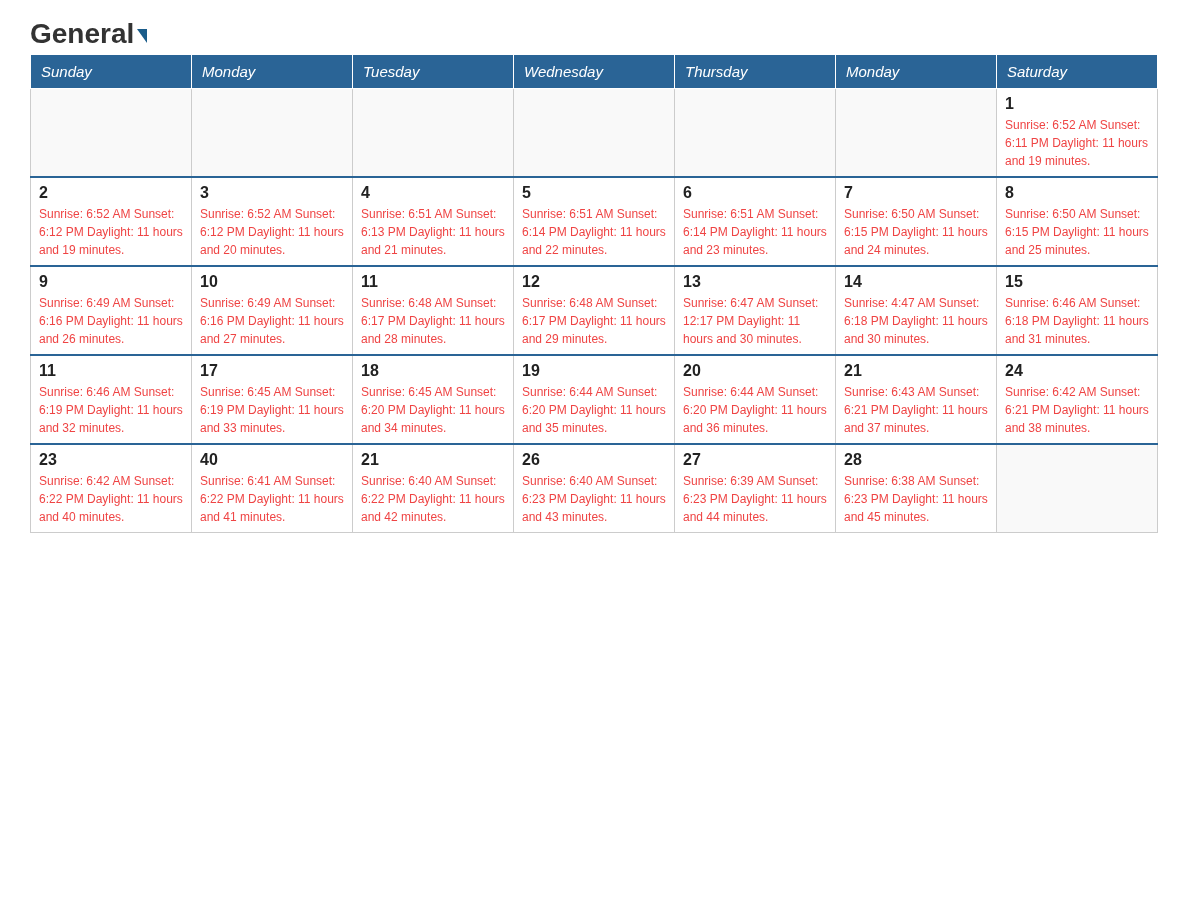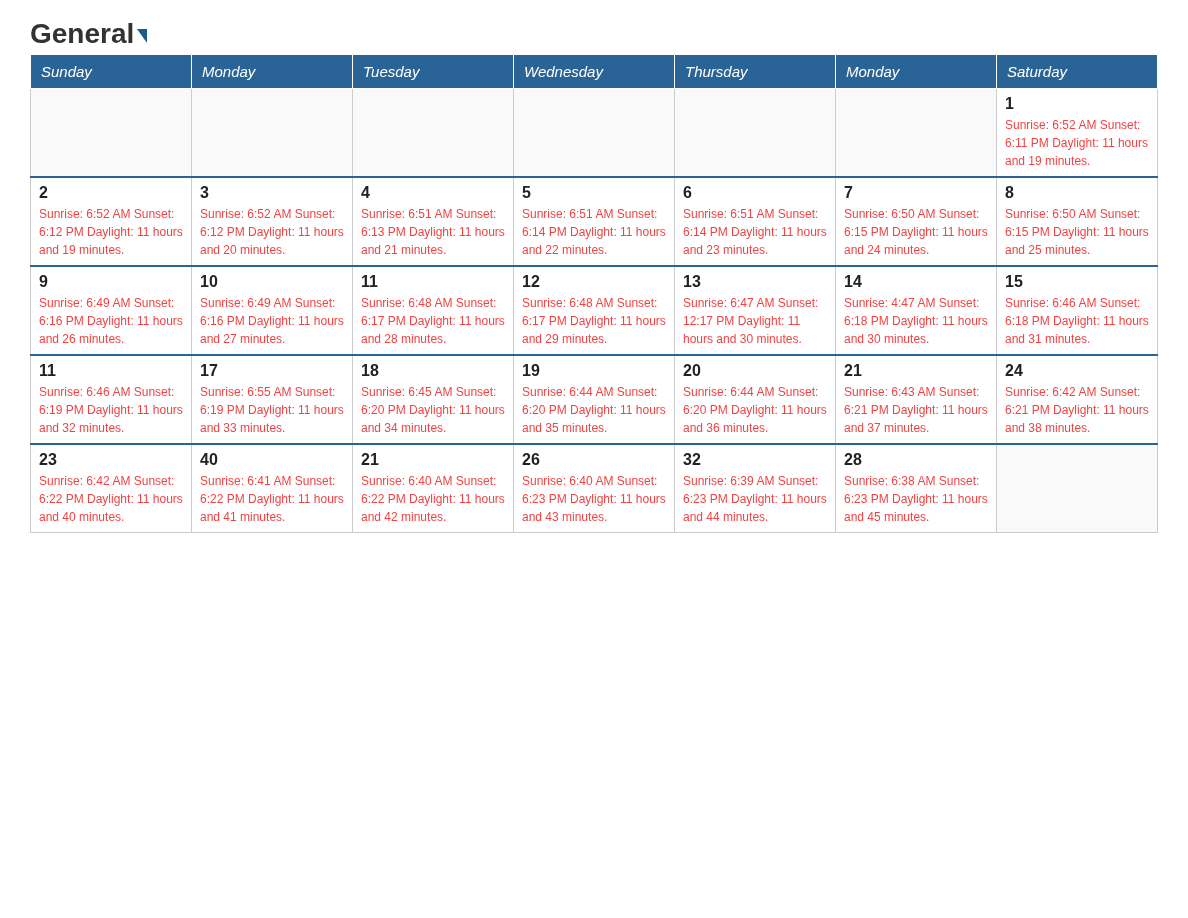--- a/index.html
+++ b/index.html
@@ -225,21 +225,21 @@
       </tr>
       <tr>
         <td>
           <span class="day-number">11</span>
           <div class="day-info">Sunrise: 6:46 AM
 Sunset: 6:19 PM
 Daylight: 11 hours and 32 minutes.</div>
         </td>
         <td>
           <span class="day-number">17</span>
-          <div class="day-info">Sunrise: 6:55 AM
+          <div class="day-info">Sunrise: 6:45 AM
 Sunset: 6:19 PM
 Daylight: 11 hours and 33 minutes.</div>
         </td>
         <td>
           <span class="day-number">18</span>
           <div class="day-info">Sunrise: 6:45 AM
 Sunset: 6:20 PM
 Daylight: 11 hours and 34 minutes.</div>
         </td>
         <td>
@@ -286,21 +286,21 @@
 Sunset: 6:22 PM
 Daylight: 11 hours and 42 minutes.</div>
         </td>
         <td>
           <span class="day-number">26</span>
           <div class="day-info">Sunrise: 6:40 AM
 Sunset: 6:23 PM
 Daylight: 11 hours and 43 minutes.</div>
         </td>
         <td>
-          <span class="day-number">32</span>
+          <span class="day-number">27</span>
           <div class="day-info">Sunrise: 6:39 AM
 Sunset: 6:23 PM
 Daylight: 11 hours and 44 minutes.</div>
         </td>
         <td>
           <span class="day-number">28</span>
           <div class="day-info">Sunrise: 6:38 AM
 Sunset: 6:23 PM
 Daylight: 11 hours and 45 minutes.</div>
         </td>

